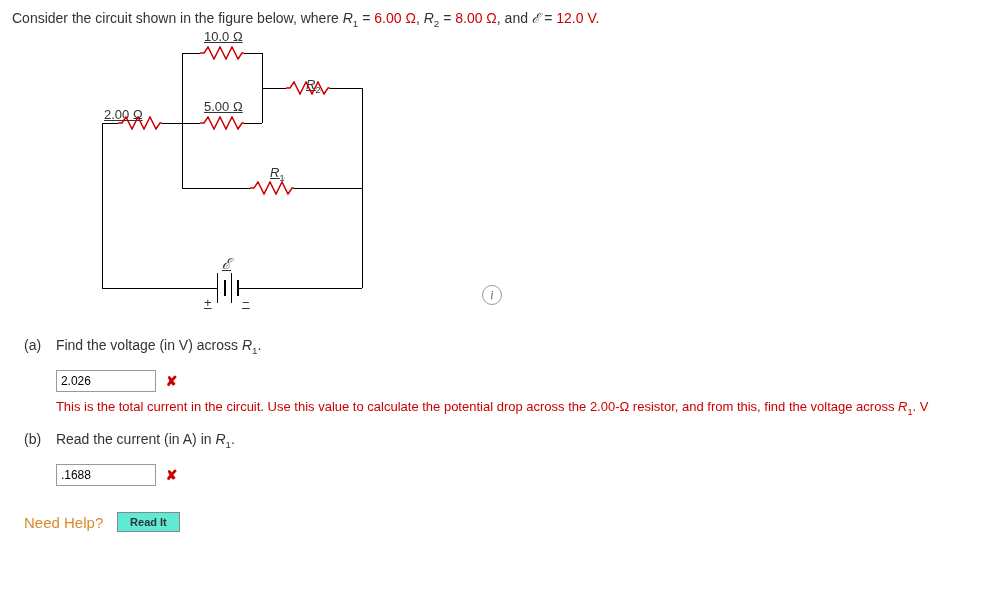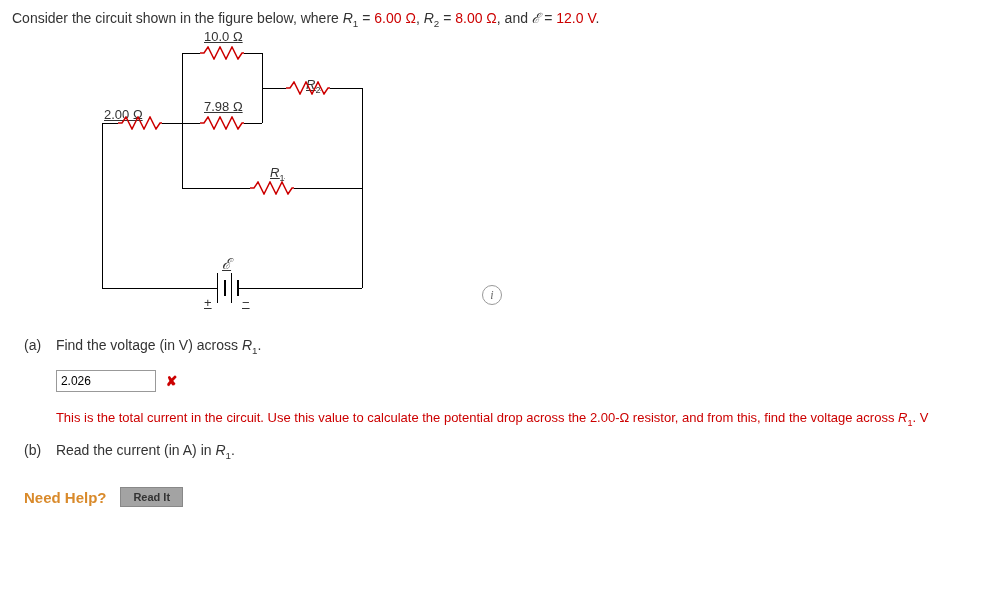--- a/index.html
+++ b/index.html
@@ -57,38 +57,38 @@
     display: inline-block;
     color: #cc0000;
     font-weight: bold;
     font-size: 14px;
     margin-left: 6px;
     vertical-align: middle;
   }
   .feedback {
     color: #cc0000;
     font-size: 13px;
-    margin-top: 17px;
+    margin-top: 6px;
     line-height: 1.35;
   }
   .need-help {
     margin-top: 26px;
     margin-left: 12px;
   }
   .need-help-label {
     color: #d98a2b;
-    font-weight: bold;
+    font-weight: normal;
     font-size: 15px;
     margin-right: 10px;
     vertical-align: middle;
   }
   .read-it-btn {
     display: inline-block;
     border: 1px solid #888;
-    background: #a3a3a3;
+    background: #5eead4;
     font-size: 11px;
     font-weight: bold;
     padding: 3px 12px;
     vertical-align: middle;
     cursor: pointer;
   }
   .eps { font-family: 'Times New Roman', serif; font-style: italic; }
 </style>
 </head>
 <body>
@@ -104,21 +104,21 @@
   <div class="res-h" style="left:118px; top:13px;">
     <svg viewBox="0 0 44 14">
         <polyline points="0,7 4,7 8,1 14,13 20,1 26,13 32,1 38,13 42,7 44,7" fill="none" stroke="#c00" stroke-width="1.5"></polyline>
       </svg>
   </div>
   <div class="wire hwire" style="left:162px; top:20px; width:18px;"></div>
 
   <div class="wire vwire" style="left:100px; top:20px; height:70px;"></div>
   <div class="wire vwire" style="left:180px; top:20px; height:70px;"></div>
 
-  <div class="label" style="left:122px; top:66px;">7.98 Ω</div>
+  <div class="label" style="left:122px; top:66px;">5.00 Ω</div>
   <div class="wire hwire" style="left:100px; top:90px; width:18px;"></div>
   <div class="res-h" style="left:118px; top:83px;">
     <svg viewBox="0 0 44 14">
         <polyline points="0,7 4,7 8,1 14,13 20,1 26,13 32,1 38,13 42,7 44,7" fill="none" stroke="#c00" stroke-width="1.5"></polyline>
       </svg>
   </div>
   <div class="wire hwire" style="left:162px; top:90px; width:18px;"></div>
 
   <div class="label" style="left:22px; top:74px;">2.00 Ω</div>
   <div class="wire hwire" style="left:20px; top:90px; width:16px;"></div>
@@ -184,19 +184,23 @@
     </div>
   </div>
 </div>
 
 <div class="part">
   <span class="part-label">(b)</span>
   <div class="part-body">
     <div>
       <span>Read the current (in A) in </span><span class="var">R</span><sub>1</sub><span>.</span>
     </div>
+    <div class="answer-row">
+      <input class="answer-input" value=".1688" style="">
+      <span class="x-icon">✘</span>
+    </div>
   </div>
 </div>
 
 <div class="need-help">
   <span class="need-help-label">Need Help?</span>
   <span class="read-it-btn">Read It</span>
 </div>
 
 </body></html>

